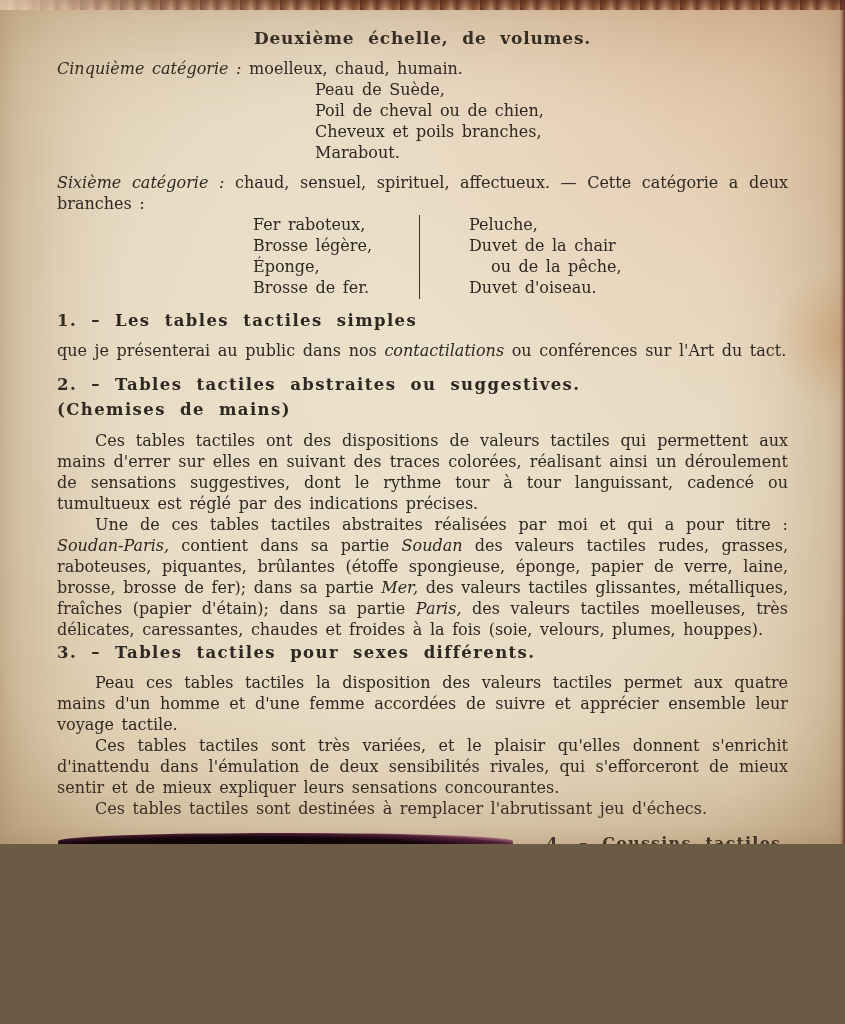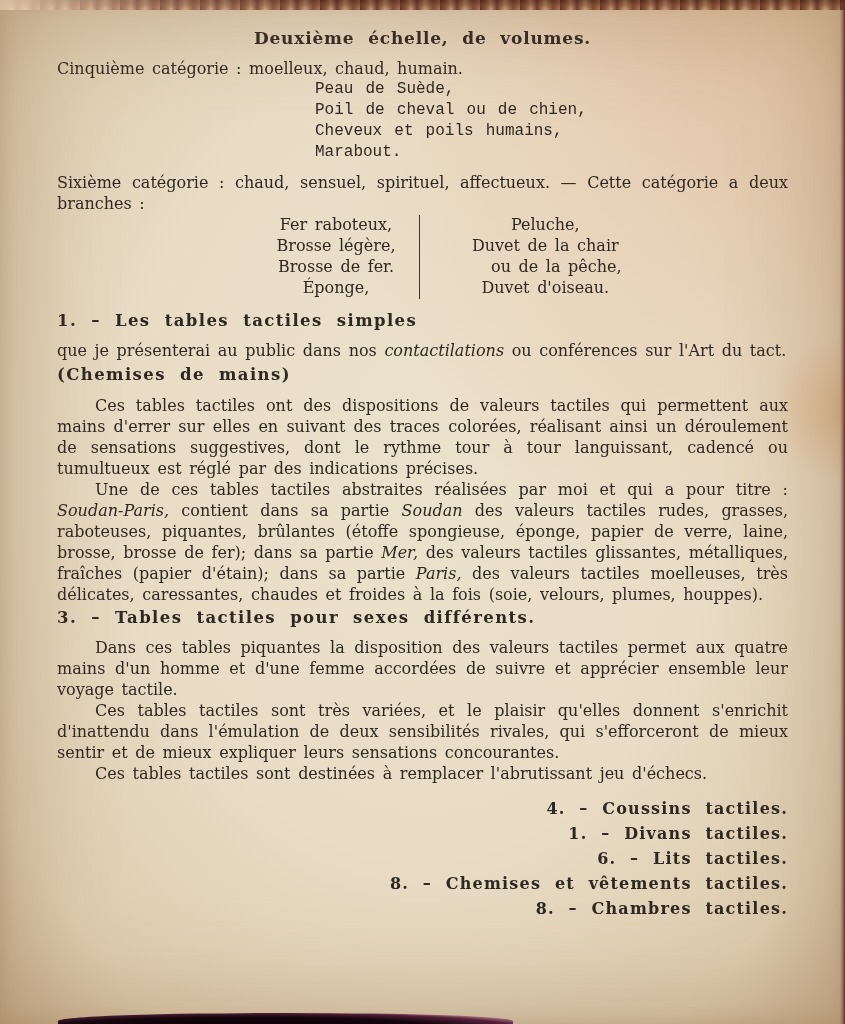--- a/index.html
+++ b/index.html
@@ -1,18 +1,18 @@
 <!DOCTYPE html>
 <html><head>
 <meta charset="utf-8">
 <style>
   html,body { margin:0; padding:0; background:#6b5a44; }
   .page {
     position:relative;
-    width:845px; height:1024px;
+    width:845px; height:844px;
     margin:0 auto;
     overflow:hidden;
     background:
       radial-gradient(ellipse at 85% 3%, rgba(228,165,130,0.30), transparent 38%),
       radial-gradient(circle at 99.5% 40%, rgba(196,118,48,0.28), transparent 7%),
       radial-gradient(ellipse at 50% 45%, #ece1cb 0%, #e8dcc5 50%, #ddccae 82%, #c9b292 100%);
     font-family:"DejaVu Serif", serif;
     color:#2e2822;
   }
   .vignette {
@@ -40,24 +40,24 @@
     position:absolute; top:0; left:0; right:0; z-index:2;
     padding:28px 57px 0 57px;
     font-size:16px; line-height:21px;
     word-spacing:2.5px;
   }
   .title {
     text-align:center; font-weight:bold; font-size:17px;
     letter-spacing:0.8px; word-spacing:7px;
   }
   .cat-line { margin-top:9px; text-align:justify; }
-  .cat-label { }
-  .cat5-items { margin-left:258px;font-family:Liberation Mono, monospace; }
+  .cat-label { font-style:italic; }
+  .cat5-items { margin-left:258px; }
   .line { min-height:21px; }
-  .columns { display:flex; margin-top:1px; line-height:20.5px;text-align:center; }
+  .columns { display:flex; margin-top:1px; line-height:20.5px; }
   .col-left { width:363px; padding-left:196px; box-sizing:border-box; border-right:1.5px solid #3a332b; }
   .col-right { padding-left:49px; }
   .col-right .line:nth-child(3) { padding-left:22px; }
   .para { text-align:justify; }
   .indent { text-indent:38px; }
   .lead-in { margin-top:11px; }
   .sec-heading {
     text-align:left; font-weight:bold; font-size:16.5px;
     letter-spacing:1.4px; word-spacing:7px; line-height:22px;
   }
@@ -85,53 +85,54 @@
   <div class="content">
 
     <div class="title">Deuxième  échelle,  de  volumes.</div>
 
     <div class="cat-line">
       <span class="cat-label">Cinquième catégorie :</span><span> moelleux, chaud, humain.</span>
     </div>
     <div class="cat5-items">
         <div class="line">Peau de Suède,</div>
         <div class="line">Poil de cheval ou de chien,</div>
-        <div class="line">Cheveux et poils humains,</div>
+        <div class="line">Cheveux et poils branches,</div>
         <div class="line">Marabout.</div>
       </div>
 
     <div class="cat-line">
       <span class="cat-label">Sixième catégorie :</span><span> chaud, sensuel, spirituel, affectueux. — Cette catégorie a deux branches :</span>
     </div>
 
     <div class="columns">
       <div class="col-left">
           <div class="line">Fer raboteux,</div>
           <div class="line">Brosse légère,</div>
+          <div class="line">Éponge,</div>
           <div class="line">Brosse de fer.</div>
-          <div class="line">Éponge,</div>
         </div>
       <div class="col-right">
           <div class="line">Peluche,</div>
           <div class="line">Duvet de la chair</div>
           <div class="line">ou de la pêche,</div>
           <div class="line">Duvet d'oiseau.</div>
         </div>
     </div>
 
 
     <div class="sec-heading h1">1. – Les tables tactiles simples</div>
     <div class="para p1a"><span>que je présenterai au public dans nos </span><span class="it">contactilations</span><span> ou conférences sur l'Art du tact.</span></div>
 
+    <div class="sec-heading h2">2. – Tables tactiles abstraites ou suggestives.</div>
     <div class="sec-heading sub">(Chemises de mains)</div>
     <div class="para indent p2a">Ces tables tactiles ont des dispositions de valeurs tactiles qui permettent aux mains d'errer sur elles en suivant des traces colorées, réalisant ainsi un déroulement de sensations suggestives, dont le rythme tour à tour languissant, cadencé ou tumultueux est réglé par des indications précises.</div>
     <div class="para indent"><span>Une de ces tables tactiles abstraites réalisées par moi et qui a pour titre : </span><span class="it">Soudan-Paris,</span><span> contient dans sa partie </span><span class="it">Soudan</span><span> des valeurs tactiles rudes, grasses, raboteuses, piquantes, brûlantes (étoffe spongieuse, éponge, papier de verre, laine, brosse, brosse de fer); dans sa partie </span><span class="it">Mer,</span><span> des valeurs tactiles glissantes, métalliques, fraîches (papier d'étain); dans sa partie </span><span class="it">Paris,</span><span> des valeurs tactiles moelleuses, très délicates, caressantes, chaudes et froides à la fois (soie, velours, plumes, houppes).</span></div>
 
     <div class="sec-heading h3">3. – Tables tactiles pour sexes différents.</div>
-    <div class="para indent p3a">Dans ces tables piquantes la disposition des valeurs tactiles permet aux quatre mains d'un homme et d'une femme accordées de suivre et apprécier ensemble leur voyage tactile.</div>
+    <div class="para indent p3a">Peau ces tables tactiles la disposition des valeurs tactiles permet aux quatre mains d'un homme et d'une femme accordées de suivre et apprécier ensemble leur voyage tactile.</div>
     <div class="para indent">Ces tables tactiles sont très variées, et le plaisir qu'elles donnent s'enrichit d'inattendu dans l'émulation de deux sensibilités rivales, qui s'efforceront de mieux sentir et de mieux expliquer leurs sensations concourantes.</div>
     <div class="para indent p3c">Ces tables tactiles sont destinées à remplacer l'abrutissant jeu d'échecs.</div>
 
     <div class="numbered">
         <div class="line">4. – Coussins tactiles.</div>
         <div class="line">1. – Divans tactiles.</div>
         <div class="line">6. – Lits tactiles.</div>
         <div class="line">8. – Chemises et vêtements tactiles.</div>
         <div class="line">8. – Chambres tactiles.</div>
       </div>

